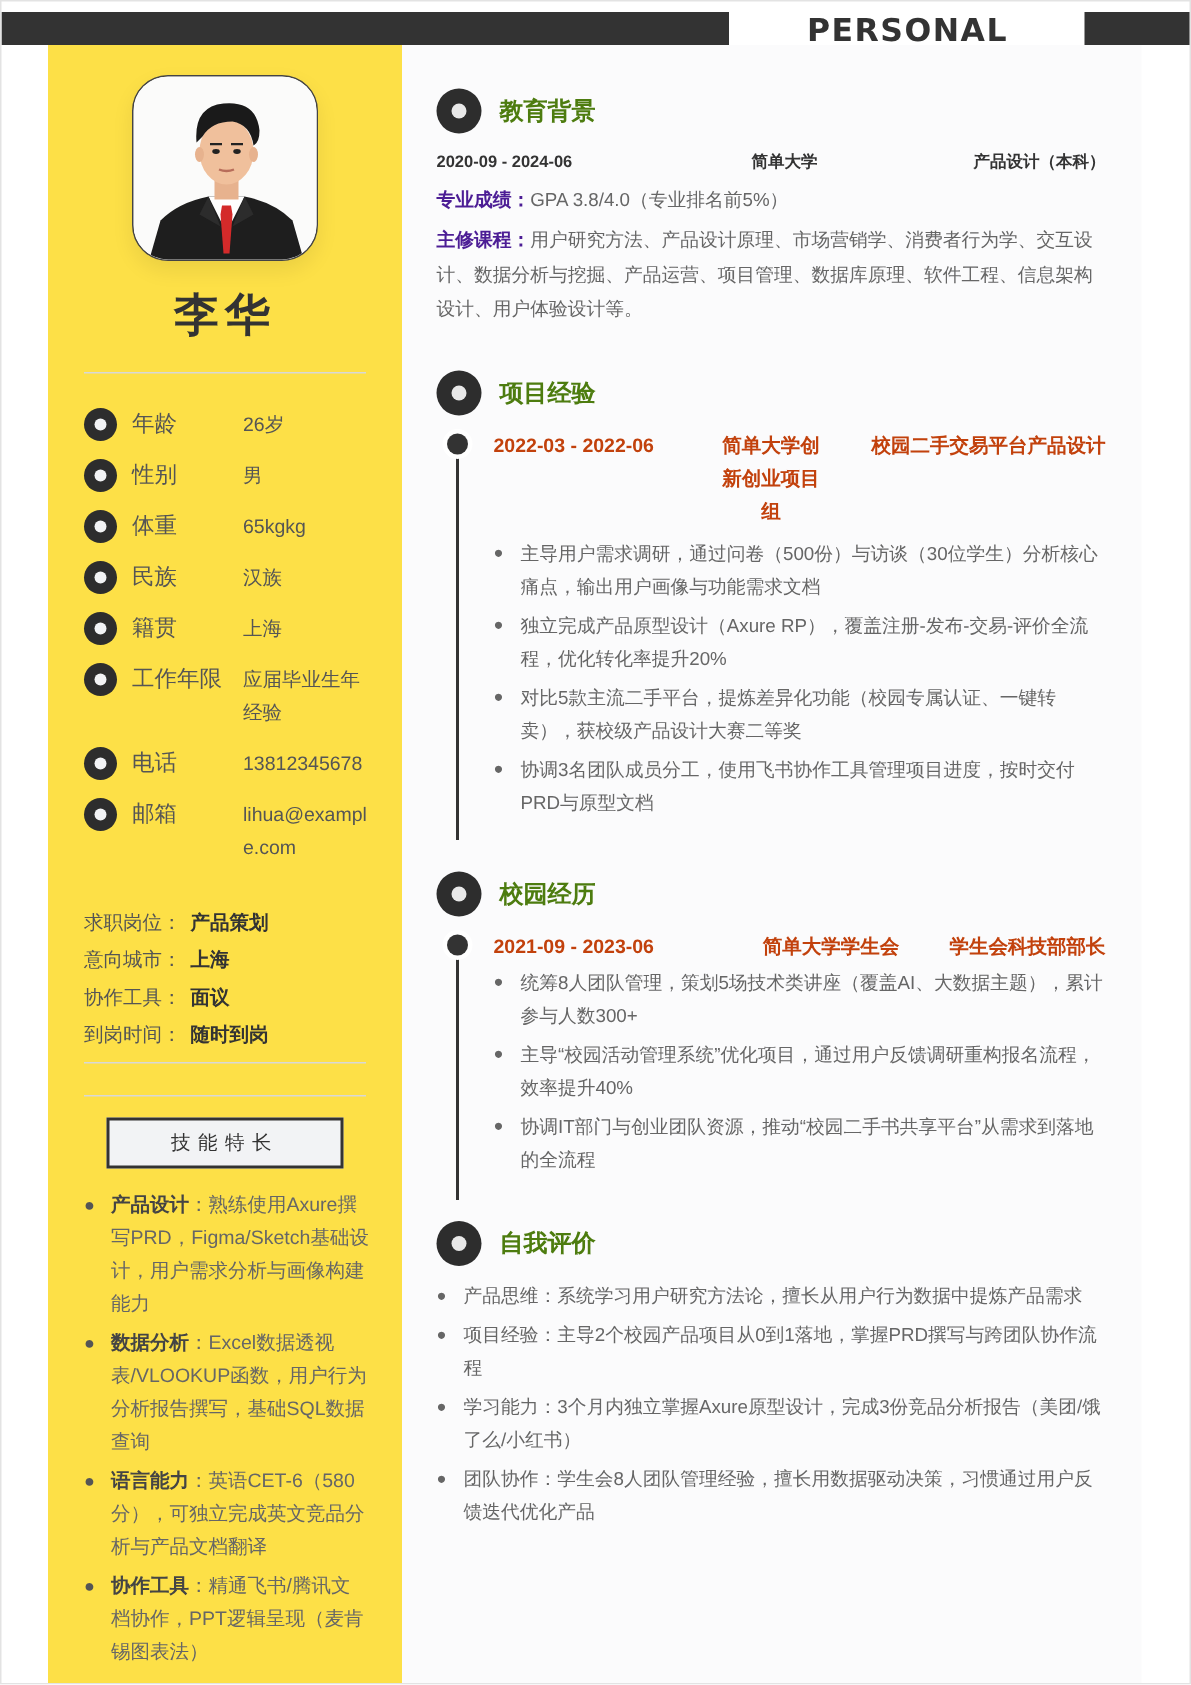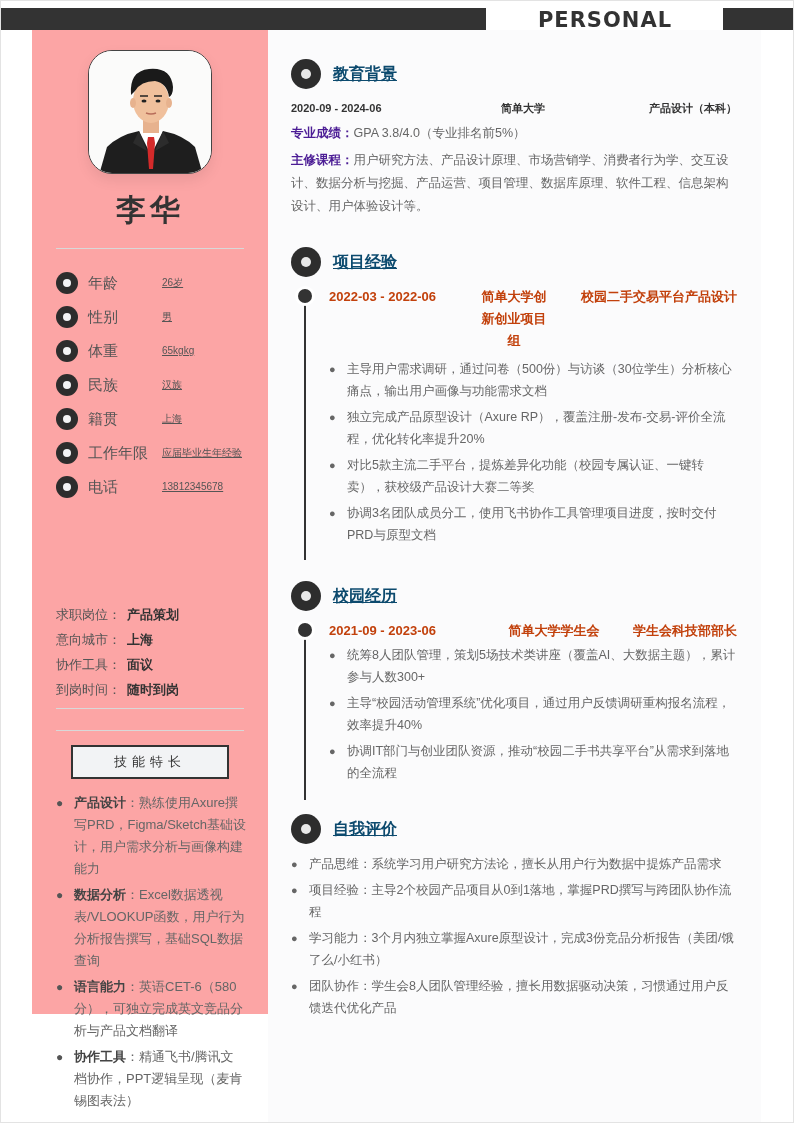--- a/index.html
+++ b/index.html
@@ -6,50 +6,50 @@
   html, body { width: 794px; height: 1123px; overflow: hidden; background: #fff; }
   body { font-family: "Liberation Sans", "DejaVu Sans", sans-serif; color: #333; position: relative; }
   .page { position: absolute; left: 0; top: 0; width: 794px; height: 1123px; border: 1px solid #e3e3e3; background: #fff; overflow: hidden; }
 
   
   .band-left { position: absolute; left: 0; top: 7px; width: 485px; height: 22px; background: #333; }
   .band-right { position: absolute; left: 722px; top: 7px; width: 72px; height: 22px; background: #333; }
   .band-title { position: absolute; left: 488px; top: 6px; width: 232px; height: 26px; text-align: center; font-size: 21px; font-weight: bold; letter-spacing: 1px; color: #333; line-height: 26px; font-family: "DejaVu Sans", sans-serif; }
 
   
-  .sidebar { position: absolute; left: 31px; top: 29px; width: 236px; height: 984px; background: #fca5a5; }
+  .sidebar { position: absolute; left: 31px; top: 29px; width: 236px; height: 1094px; background: #fde047; }
   .avatar { position: absolute; left: 56px; top: 20px; width: 124px; height: 124px; border-radius: 24px; border: 1px solid #444; background: #fbfbfa; overflow: hidden; box-shadow: 0 6px 14px rgba(0,0,0,0.08); }
   .name { position: absolute; left: 0; width: 236px; top: 160px; text-align: center; font-size: 30px; font-weight: bold; color: #333; letter-spacing: 4px; }
   .divider { position: absolute; left: 24px; width: 188px; height: 1px; background: #d8d8d8; }
 
   .info-list { position: absolute; left: 24px; top: 242px; width: 196px; }
   .info-row { display: flex; align-items: flex-start; margin-bottom: 12px; }
   .ring { width: 22px; height: 22px; border-radius: 50%; background: #2d2d2d; position: relative; flex: 0 0 22px; margin-top: 0; }
   .ring::after { content: ""; position: absolute; left: 7px; top: 7px; width: 8px; height: 8px; border-radius: 50%; background: #f2f3f5; }
   .info-label { width: 74px; margin-left: 10px; font-size: 15px; font-weight: normal; color: #555; line-height: 22px; }
-  .info-value { width: 86px; font-size: 10px; color: #555; line-height: 22px; word-break: break-all; text-decoration: underline; }
+  .info-value { width: 86px; font-size: 13px; color: #555; line-height: 22px; word-break: break-all; }
 
   .intent { position: absolute; left: 24px; top: 572px; width: 196px; }
   .intent-row { font-size: 13px; line-height: 25px; display: flex; }
   .intent-label { color: #555; font-weight: normal; width: 71px; }
   .intent-value { color: #333; font-weight: bold; }
 
   .skills-title { position: absolute; left: 39px; top: 715px; width: 158px; height: 34px; border: 2px solid #333; text-align: center; line-height: 30px; font-size: 13px; font-weight: normal; letter-spacing: 5px; color: #333; background: #f2f3f5; }
   .skills { position: absolute; left: 24px; top: 762px; width: 190px; }
   .skill { display: flex; font-size: 13px; line-height: 22px; color: #666; margin-bottom: 4px; }
   .skill .bullet { width: 18px; flex: 0 0 18px; color: #555; font-size: 12px; }
   .skill b { color: #444; }
 
   
   .main { position: absolute; left: 267px; top: 29px; width: 493px; height: 1094px; background: #fbfbfc; }
   .section { position: absolute; left: 23px; width: 446px; }
   .sec-head { display: flex; align-items: center; height: 32px; }
   .sec-ring { width: 30px; height: 30px; border-radius: 50%; background: #2d2d2d; position: relative; flex: 0 0 30px; }
   .sec-ring::after { content: ""; position: absolute; left: 10px; top: 10px; width: 10px; height: 10px; border-radius: 50%; background: #e8e8e8; }
-  .sec-title { margin-left: 12px; font-size: 16px; font-weight: bold; color: #0c4a6e; text-decoration: underline; }
+  .sec-title { margin-left: 12px; font-size: 16px; font-weight: bold; color: #4d7c0f; }
 
   .edu-row { display: flex; font-size: 11px; font-weight: bold; color: #333; margin-top: 8px; line-height: 20px; }
   .edu-row .c1 { width: 210px; }
   .edu-row .c2 { width: 120px; }
   .edu-row .c3 { flex: 1; text-align: right; }
   .para { font-size: 12.5px; color: #666; line-height: 23px; margin-top: 4px; }
   .para b { color: #4c1d95; }
 
   .tl { position: relative; padding-left: 38px; }
   .tl-line { position: absolute; left: 13px; top: 8px; width: 2px; background: #333; }
@@ -137,20 +137,25 @@
       </div>
       <div class="info-row">
         <span class="ring"></span>
         <span class="info-label">工作年限</span>
         <span class="info-value">应届毕业生年经验</span>
       </div>
       <div class="info-row">
         <span class="ring"></span>
         <span class="info-label">电话</span>
         <span class="info-value">13812345678</span>
+      </div>
+      <div class="info-row">
+        <span class="ring"></span>
+        <span class="info-label">邮箱</span>
+        <span class="info-value">lihua@example.com</span>
       </div>
     </div>
 
     <div class="intent">
       <div class="intent-row">
         <span class="intent-label">求职岗位：</span>
         <span class="intent-value">产品策划</span>
       </div>
       <div class="intent-row">
         <span class="intent-label">意向城市：</span>

